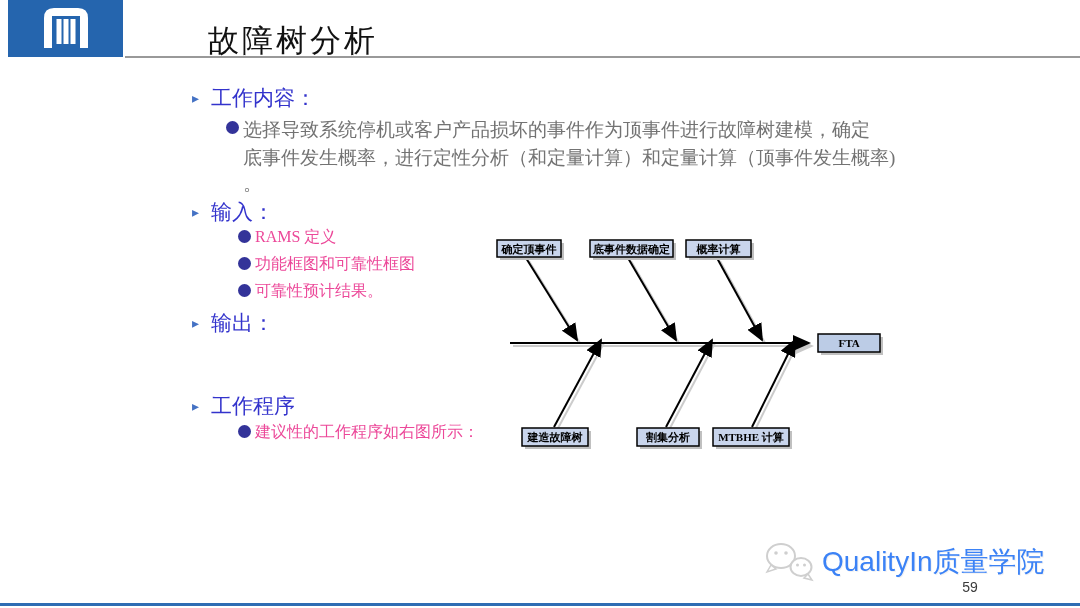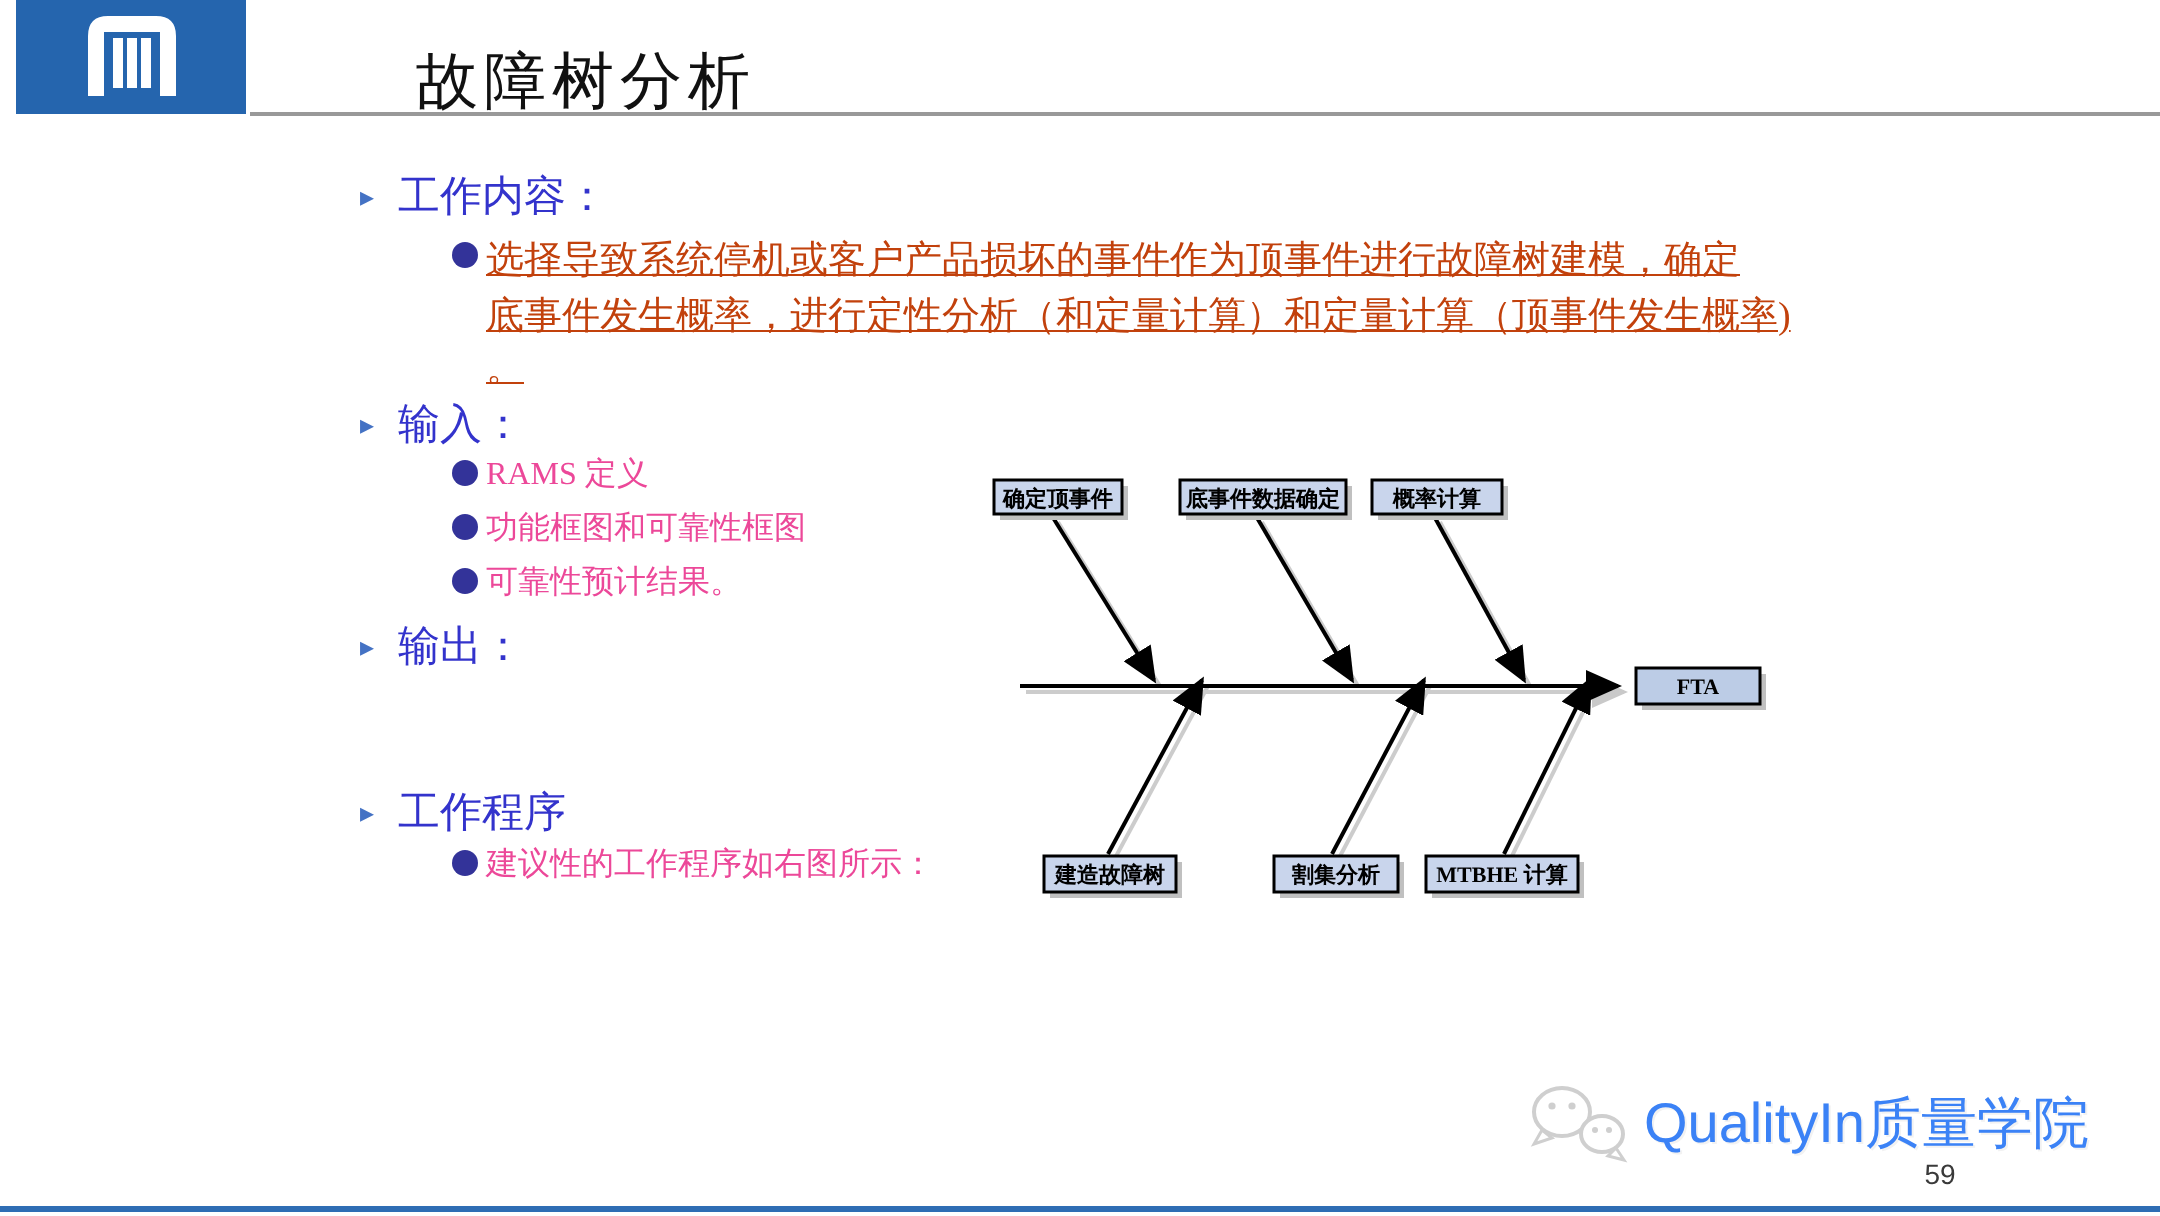--- a/index.html
+++ b/index.html
@@ -6,28 +6,28 @@
   .slide{
     position:relative;width:1080px;height:608px;background:#ffffff;overflow:hidden;
     font-family:"Liberation Serif","DejaVu Serif",serif;color:#1a1a1a;padding-left:20px;
   }
   
   .logo-box{position:absolute;left:8px;top:0;width:115px;height:57px;background:#2565ae;}
   .logo-box svg{position:absolute;left:36px;top:8px;}
   .page-title{position:absolute;left:208px;top:20px;font-size:31px;letter-spacing:3px;color:#111;}
   .title-rule{position:absolute;left:125px;right:0;top:56px;height:2px;background:#999999;}
   
-  .row{position:absolute;white-space:nowrap;}
+  .row{position:absolute;white-space:nowrap;margin-left:12px;}
   .h-row{font-size:21px;color:#3333cc;}
   .h-row .arrow{display:inline-block;color:#4472c4;font-size:14px;vertical-align:2px;margin-right:12px;
     font-family:"DejaVu Sans",sans-serif;}
   .i-row{font-size:16px;color:#ec4899;}
   .dot{display:inline-block;width:13px;height:13px;border-radius:50%;background:#333399;
     margin-right:4px;vertical-align:-1px;}
-  .para-line{position:absolute;left:243px;font-size:19px;color:#c2410c;white-space:nowrap;text-decoration:underline;}
+  .para-line{position:absolute;left:243px;font-size:19px;color:#737373;white-space:nowrap;}
   .para-dot{position:absolute;left:226px;}
   
   .fishbone{position:absolute;left:480px;top:232px;}
   .fb-label{font-family:"Liberation Serif","DejaVu Serif",serif;font-weight:bold;font-size:11px;fill:#000;}
   
   .brand{position:absolute;left:822px;top:543px;font-size:28px;color:#3b82f6;
     font-family:"Liberation Sans","DejaVu Sans",sans-serif;
     text-shadow:1px 1px 0 #f2f2f2;white-space:nowrap;}
   .wechat{position:absolute;left:760px;top:540px;}
   .page-num{position:absolute;left:948px;top:579px;width:44px;text-align:center;font-size:14px;

